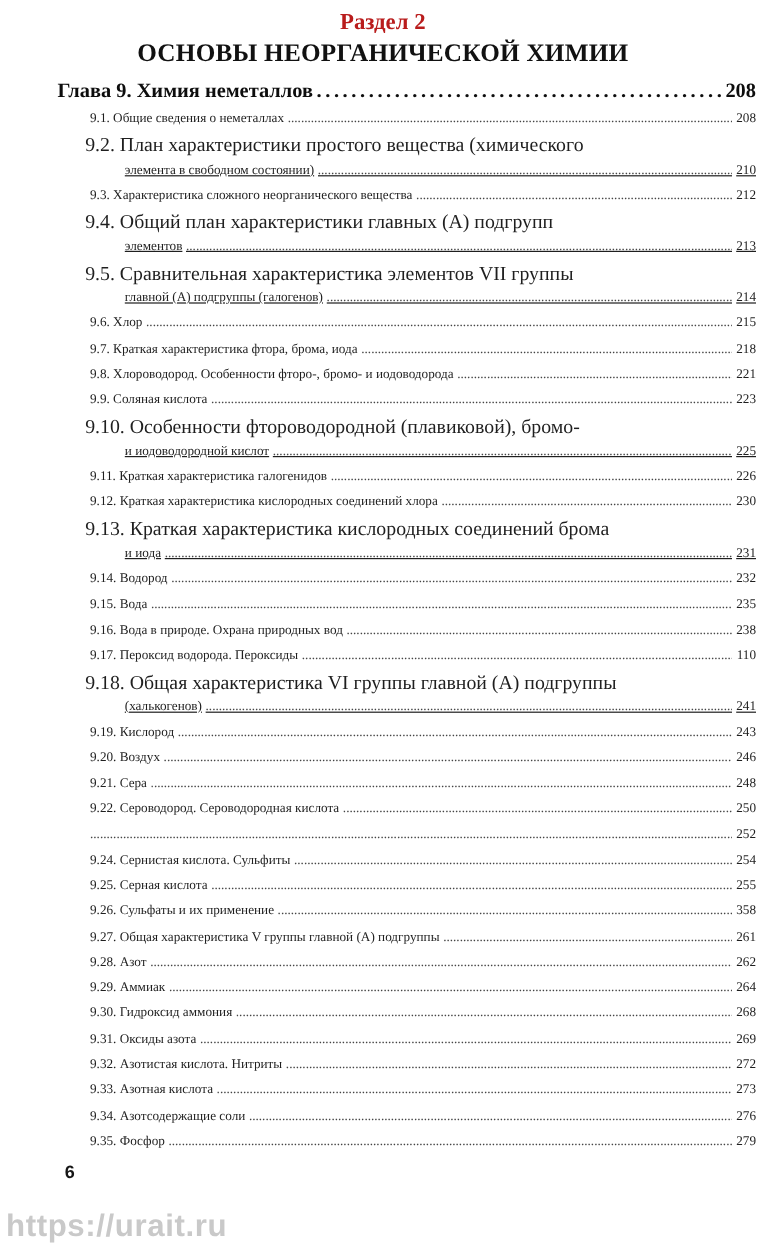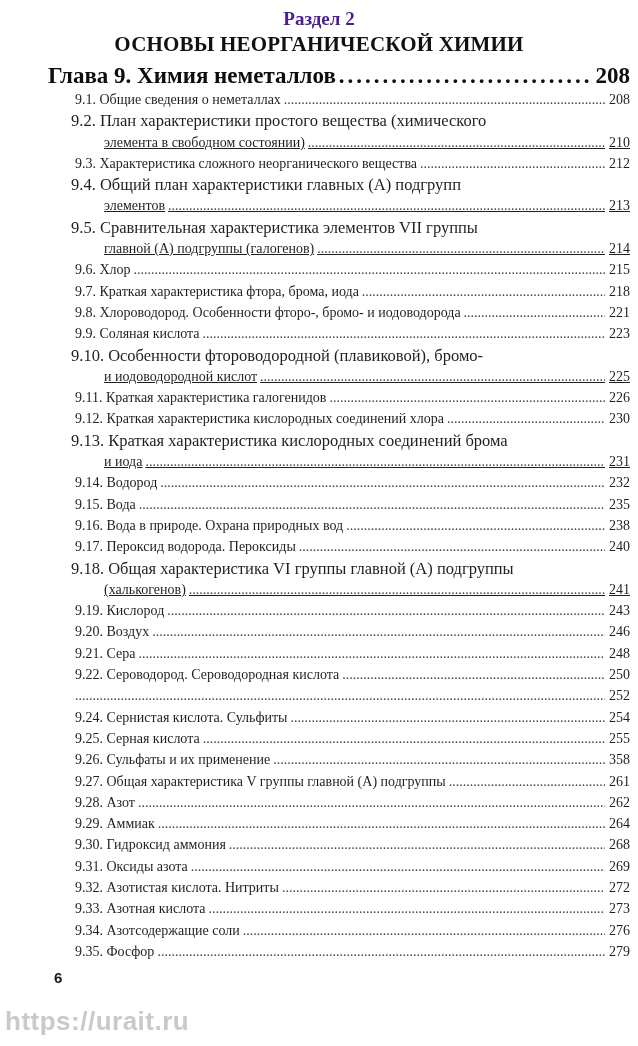--- a/index.html
+++ b/index.html
@@ -8,35 +8,35 @@
     --watermark-color:#c9c9c9;
   }
   *{margin:0;padding:0;box-sizing:border-box;}
   html,body{background:#ffffff;}
   body{
     width:638px;height:1046px;position:relative;overflow:hidden;
     font-family:"Liberation Serif",serif;color:var(--text-color);
   }
   .page{width:100%;height:100%;position:relative;}
   .header{padding-top:6px;text-align:center;}
-  .section-label{font-size:19px;line-height:25px;font-weight:700;color:#4c1d95;}
+  .section-label{font-size:19px;line-height:25px;font-weight:700;color:#b91c1c;}
   .section-title{font-size:21px;line-height:27px;font-weight:700;color:#111;letter-spacing:.2px;}
   .toc{padding:5px 8px 0 48px;}
-  .entry-line{display:flex;align-items:baseline;line-height:21.3px;font-size:14px;}
+  .entry-line{display:flex;align-items:baseline;line-height:21.3px;font-size:11px;}
   .entry-first{line-height:21.3px;font-size:16.5px;margin-left:23px;white-space:nowrap;}
   .entry-line:not(.chapter){margin-left:27px;}
   .entry-line.cont{margin-left:56px;text-decoration:underline;}
   .entry-text{white-space:nowrap;padding-right:3px;}
   .leader{flex:1 1 auto;overflow:hidden;white-space:nowrap;min-width:10px;color:var(--dot-color);}
   .leader::after{
     content:"..............................................................................................................................................................................................................";
   }
   .page-num{padding-left:4px;text-align:right;white-space:nowrap;}
   
-  .entry-line.chapter{font-size:23px;line-height:25px;font-weight:700;color:#0d0d0d;margin-bottom:1px;}
+  .entry-line.chapter{font-size:17px;line-height:25px;font-weight:700;color:#0d0d0d;margin-bottom:1px;}
   .chapter-leader{color:#0d0d0d;}
   .chapter-leader::after{letter-spacing:3px;font-weight:700;
     content:"......................................................................................................";
   }
   .folio{
     position:absolute;left:54px;top:969px;
     font-family:"Liberation Sans",sans-serif;font-weight:700;font-size:15px;color:#161616;
   }
   .watermark{
     position:absolute;left:5px;top:1006px;
@@ -203,21 +203,21 @@
       <span class="leader"></span>
       <span class="page-num">238</span>
     </div>
   </div>
 
   <div class="entry">
 
     <div class="entry-line">
       <span class="entry-text">9.17. Пероксид водорода. Пероксиды</span>
       <span class="leader"></span>
-      <span class="page-num">240</span>
+      <span class="page-num">110</span>
     </div>
   </div>
 
   <div class="entry">
     <div class="entry-first">9.18. Общая характеристика VI группы главной (А) подгруппы</div>
     <div class="entry-line cont">
       <span class="entry-text">(халькогенов)</span>
       <span class="leader"></span>
       <span class="page-num">241</span>
     </div>

